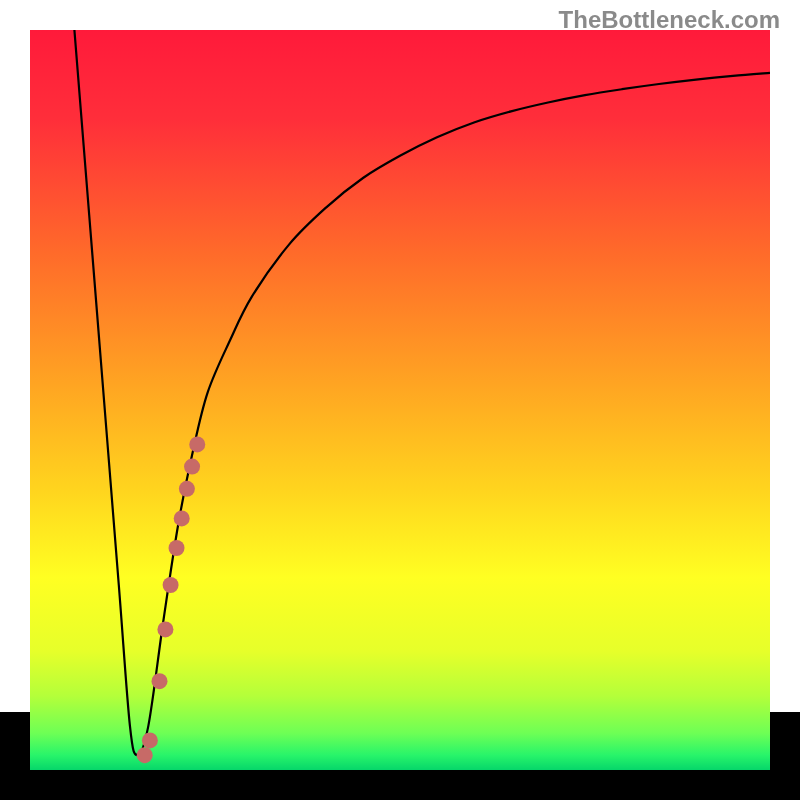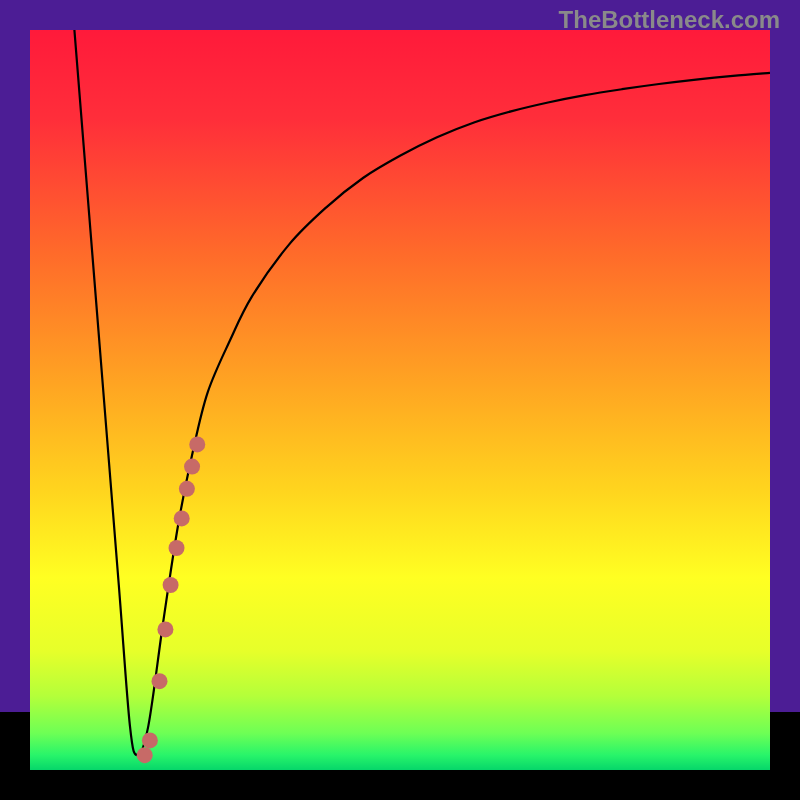--- a/index.html
+++ b/index.html
@@ -7,21 +7,21 @@
     padding: 0;
     width: 800px;
     height: 800px;
     overflow: hidden;
     background: #000;
   }
   .stage {
     position: relative;
     width: 800px;
     height: 712px;
-    background: #4c1d95;
+    background: #ffffff;
   }
   .plot {
     position: absolute;
     left: 30px;
     top: 30px;
     width: 740px;
     height: 740px;
     overflow: hidden;
   }
   .gradient {

